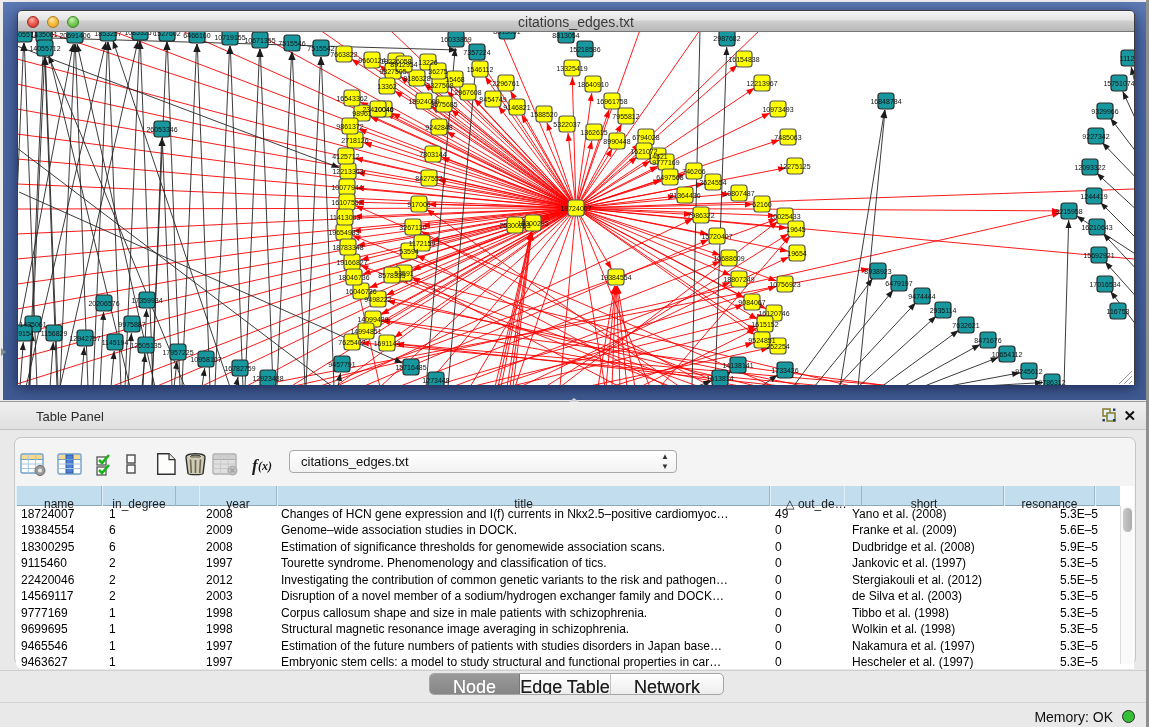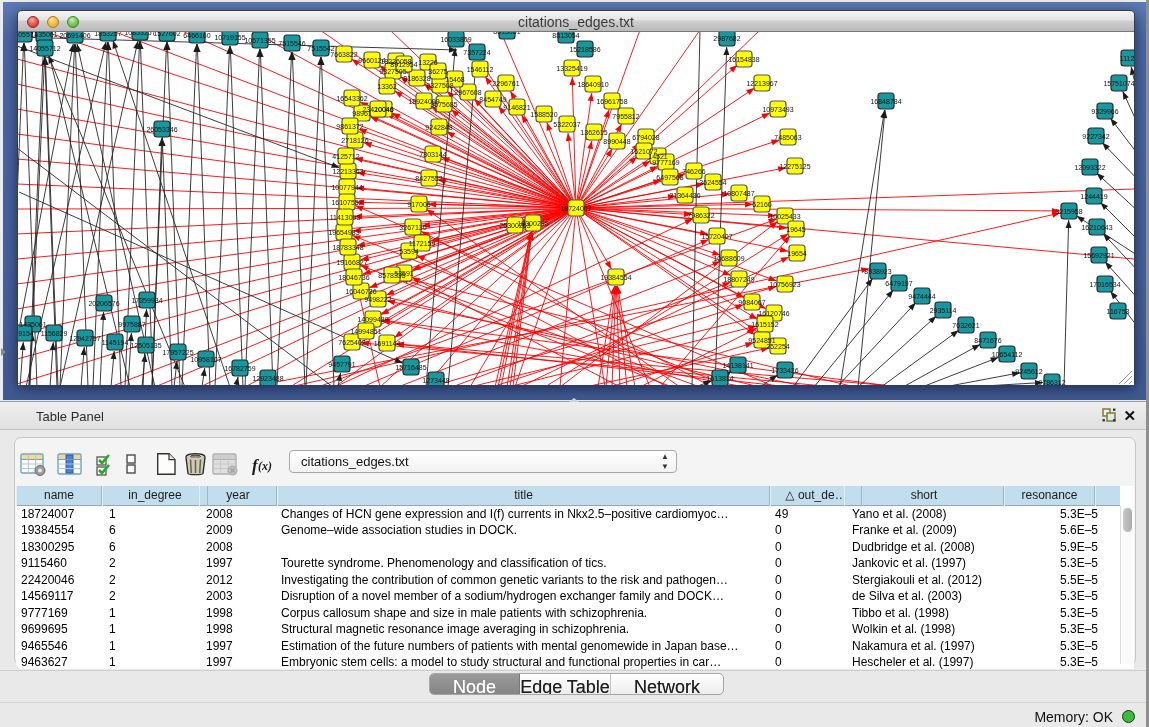--- a/index.html
+++ b/index.html
@@ -31,21 +31,21 @@
 #bigpanel { position:absolute; left:14px; top:37px; width:1122px; height:228px;
   background:#f4f4f4; border:1px solid #c6c6c6; border-radius:7px; }
 #toolbar { position:absolute; left:0px; top:8px; height:30px; width:1100px; }
 #combo { position:absolute; left:274px; top:4px; width:388px; height:23px; background:linear-gradient(180deg,#fff,#f2f2f2);
   border:1px solid #a9a9a9; border-radius:4px; font-size:13px; color:#111; padding:3px 0 0 11px; }
 #combo .arr { position:absolute; right:7px; top:1px; font-size:8px; color:#333; line-height:10px; }
 #tablewrap { position:absolute; left:1px; top:48px; width:1118px; height:183px; background:#fff;
   border-radius:0 0 0 6px; overflow:hidden; }
 #thead { position:relative; height:20px; background:#c2ddee; border-bottom:1px solid #8fa8b8; width:1104px; }
 #thead .h { position:absolute; top:0; height:20px; border-right:1px solid #9fb6c6; border-left:1px solid #e3eff7;
-  font-size:12px; color:#1c1c1c; text-align:center; padding-top:2px; }
+  font-size:12px; color:#1c1c1c; text-align:center; padding-top:11px; }
 .tr { position:relative; height:16.45px; font-size:12px; color:#000; white-space:nowrap; }
 .c { position:absolute; top:1px; overflow:hidden; }
 .c0 { left:5px; width:80px; }
 .c1 { left:93px; width:88px; }
 .c2 { left:190px; width:70px; }
 .c3 { left:265px; width:488px; }
 .c4 { left:759px; width:68px; }
 .c5 { left:836px; width:158px; }
 .c6 { left:1044px; width:86px; }
 #vscroll { position:absolute; right:2px; top:68px; width:13px; height:158px; background:#fafafa; border-left:1px solid #ddd; }
@@ -922,21 +922,21 @@
 </g>
 
 <text x="237" y="20" font-family="Liberation Serif, serif" font-size="17" font-style="italic" font-weight="bold" fill="#1a1a1a">f</text>
 <text x="243" y="19" font-family="Liberation Serif, serif" font-size="12" font-style="italic" font-weight="bold" fill="#1a1a1a">(x)</text>
 </svg>
         <div id="combo">citations_edges.txt<div class="arr">▲<br>▼</div></div>
       </div>
       <div id="tablewrap">
         <div id="thead">
           <div class="h" style="left:0;width:86px;">name</div>
-          <div class="h" style="left:86px;width:106px;">in_degree</div>
+          <div class="h" style="left:86px;width:74px;">in_degree</div>
           <div class="h" style="left:183px;width:78px;">year</div>
           <div class="h" style="left:261px;width:493px;">title</div>
           <div class="h" style="left:754px;width:92px;">△ out_de…</div>
           <div class="h" style="left:828px;width:160px;">short</div>
           <div class="h" style="left:988px;width:91px;">resonance</div>
           <div class="h" style="left:1079px;width:25px;border-right:none;"></div>
         </div>
 <div class="tr">
 <div class="c c0">18724007</div>
             <div class="c c1">1</div>
@@ -952,20 +952,21 @@
             <div class="c c2">2009</div>
 <div class="c c3">Genome–wide association studies in DOCK.</div>
             <div class="c c4">0</div>
             <div class="c c5">Franke et al. (2009)</div>
 <div class="c c6">5.6E–5</div>
           </div>
 <div class="tr">
 <div class="c c0">18300295</div>
             <div class="c c1">6</div>
             <div class="c c2">2008</div>
+<div class="c c3">Estimation of significance thresholds for genomewide association scans.</div>
             <div class="c c4">0</div>
             <div class="c c5">Dudbridge et al. (2008)</div>
 <div class="c c6">5.9E–5</div>
           </div>
 <div class="tr">
 <div class="c c0">9115460</div>
             <div class="c c1">2</div>
             <div class="c c2">1997</div>
 <div class="c c3">Tourette syndrome. Phenomenology and classification of tics.</div>
             <div class="c c4">0</div>
@@ -1005,21 +1006,21 @@
             <div class="c c2">1998</div>
 <div class="c c3">Structural magnetic resonance image averaging in schizophrenia.</div>
             <div class="c c4">0</div>
             <div class="c c5">Wolkin et al. (1998)</div>
 <div class="c c6">5.3E–5</div>
           </div>
 <div class="tr">
 <div class="c c0">9465546</div>
             <div class="c c1">1</div>
             <div class="c c2">1997</div>
-<div class="c c3">Estimation of the future numbers of patients with mental genomewide in Japan base…</div>
+<div class="c c3">Estimation of the future numbers of patients with studies disorders in Japan base…</div>
             <div class="c c4">0</div>
             <div class="c c5">Nakamura et al. (1997)</div>
 <div class="c c6">5.3E–5</div>
           </div>
 <div class="tr">
 <div class="c c0">9463627</div>
             <div class="c c1">1</div>
             <div class="c c2">1997</div>
 <div class="c c3">Embryonic stem cells: a model to study structural and functional properties in car…</div>
             <div class="c c4">0</div>

